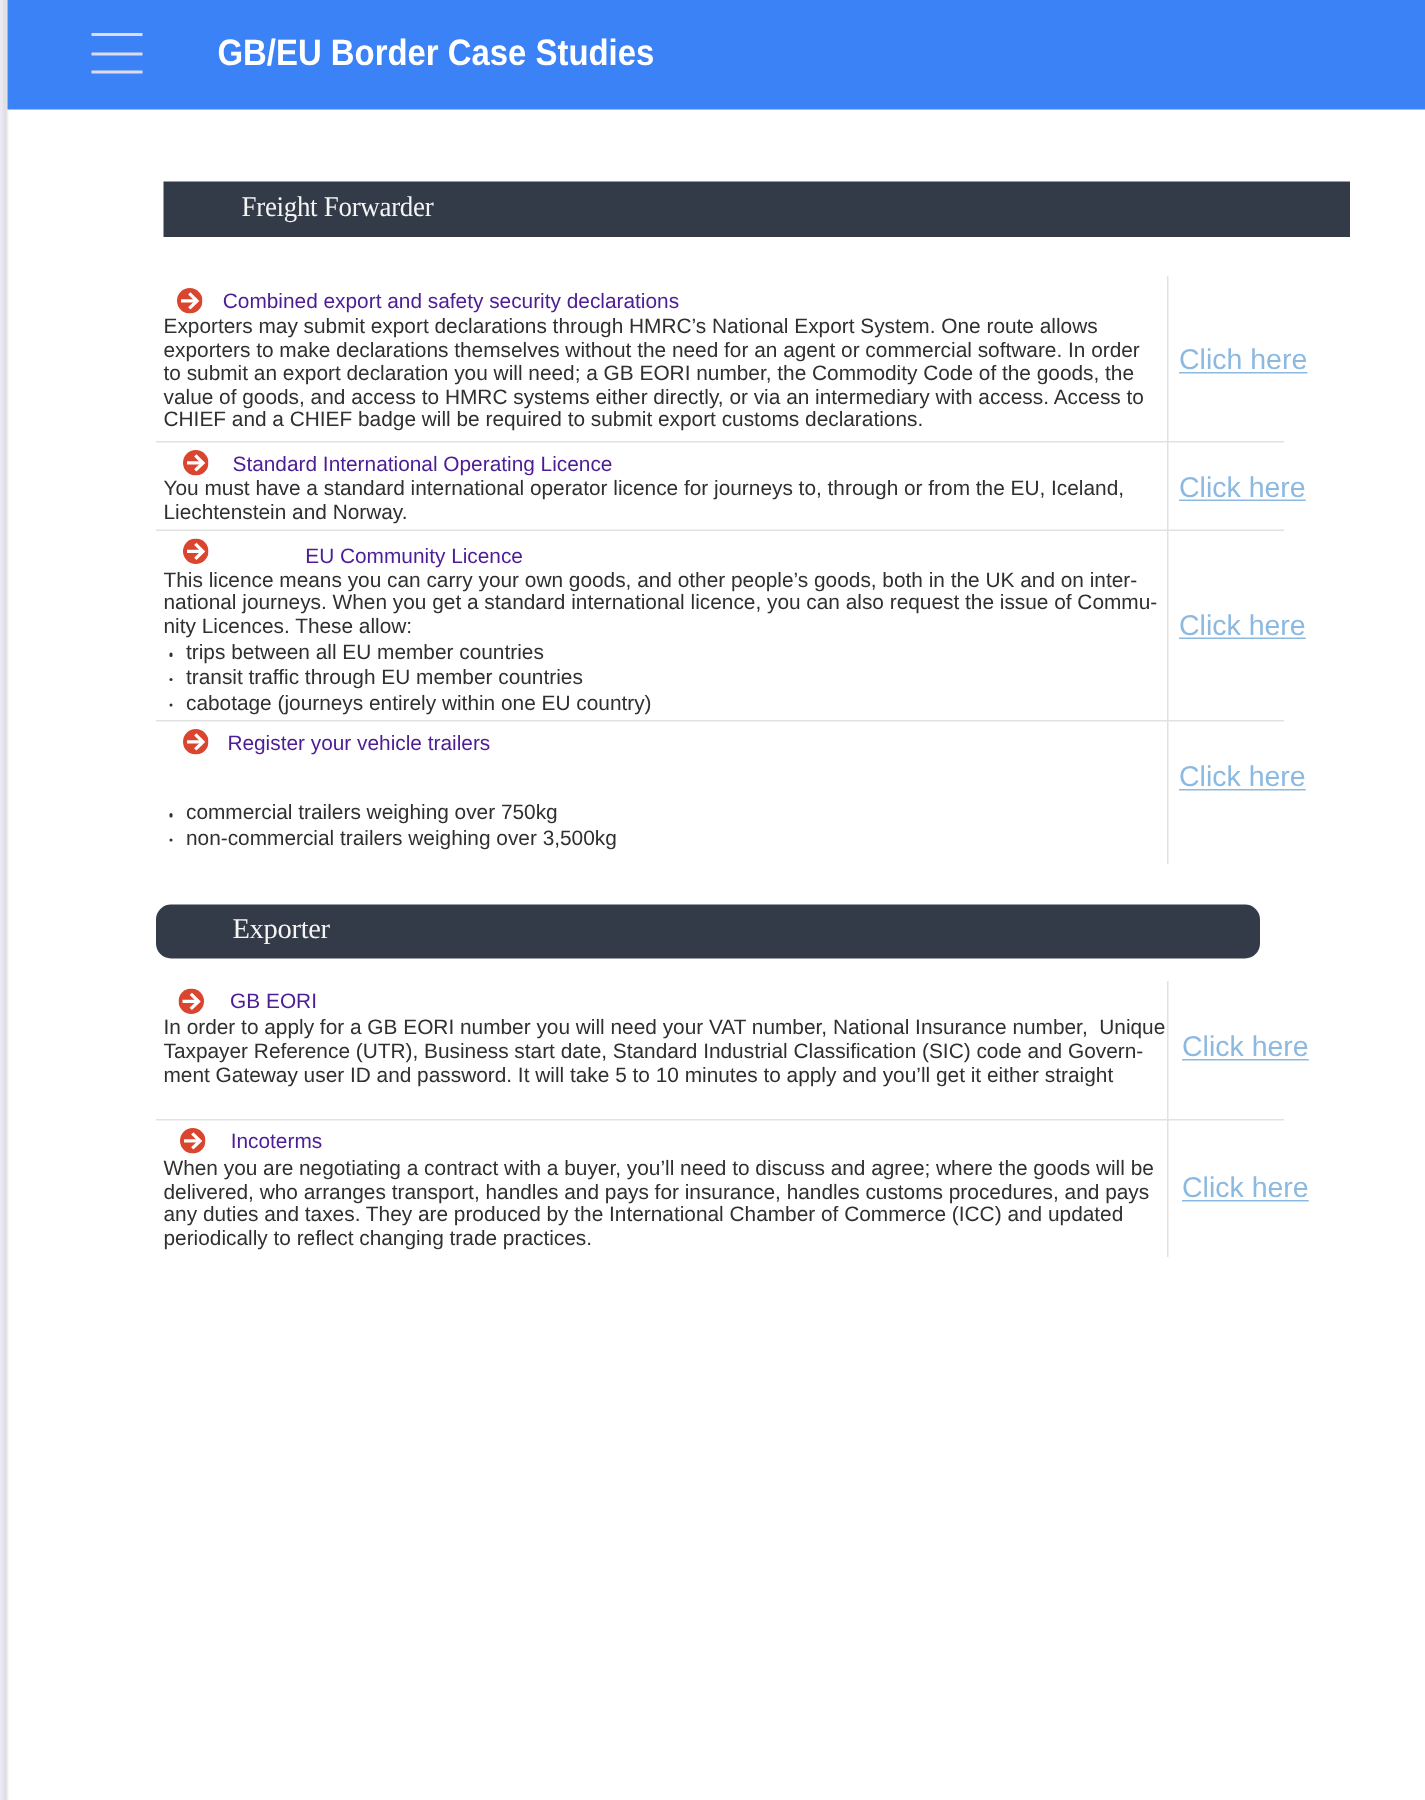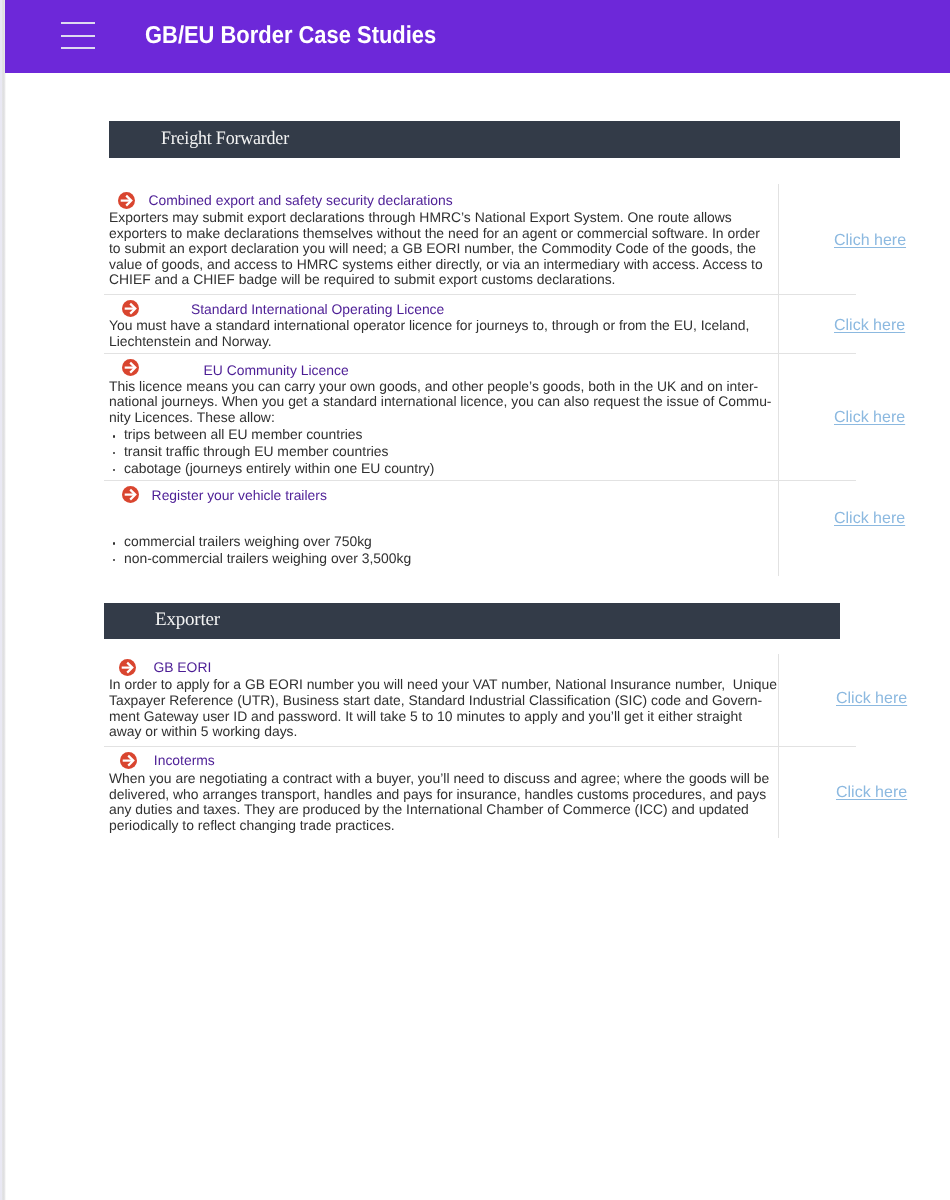--- a/index.html
+++ b/index.html
@@ -5,21 +5,21 @@
   html,body{margin:0;padding:0;}
   body{width:950px;height:1200px;background:#ffffff;-webkit-font-smoothing:antialiased;text-rendering:geometricPrecision;
        font-family:"Liberation Sans",sans-serif;overflow:hidden;}
   .page{position:relative;width:950px;height:1200px;background:#ffffff;overflow:hidden;}
 
   
   .leftstrip{position:absolute;left:0;top:0;width:6px;height:1200px;
               background:linear-gradient(to right,#e9e8f3 0px,#e9e8f3 1.5px,#e4e4e6 2px,#dedee0 4px,#f2f2f2 5.2px,#ffffff 6px);}
 
   
-  .appbar{position:absolute;left:5px;top:0;width:945px;height:73px;background:#6d28d9;}
+  .appbar{position:absolute;left:5px;top:0;width:945px;height:73px;background:#3b82f6;}
   .hamburger{position:absolute;left:56px;top:22.2px;width:33.5px;height:27px;}
   .hamburger i{position:absolute;left:0;width:33.5px;height:2px;background:#dedaf0;display:block;}
   .hamburger i:nth-child(1){top:0px;}
   .hamburger i:nth-child(2){top:12.7px;}
   .hamburger i:nth-child(3){top:24.8px;}
   .apptitle{position:absolute;left:140px;top:20.6px;font-size:24.5px;line-height:30px;
             font-weight:bold;color:#ffffff;white-space:nowrap;
             transform:scaleX(0.895);transform-origin:left top;}
 
   
@@ -33,22 +33,22 @@
   .vr{position:absolute;width:1px;background:#e2e2e2;}
 
   
   .ico{position:absolute;width:17px;height:17px;line-height:0;}
   .rtitle{position:absolute;font-size:13.9px;line-height:16px;color:#4c1d95;white-space:nowrap;}
   .rbody{position:absolute;color:#303030;font-size:13.9px;}
   .rbody .ln{display:block;height:15.6px;line-height:15.6px;white-space:pre;}
   .bul{position:absolute;font-size:13.9px;line-height:15.6px;color:#303030;white-space:nowrap;}
   .bdot{display:inline-block;width:13.2px;height:15.6px;vertical-align:top;position:relative;}
   .bdot::before{content:"";position:absolute;left:2.1px;top:8.4px;width:2.6px;height:2.6px;border-radius:50%;background:#303030;}
-  .lnk{position:absolute;font-size:16px;line-height:16px;color:#8cb9e0;
-       text-decoration:underline;text-underline-offset:2px;white-space:nowrap;cursor:pointer;margin-left:48px;}
+  .lnk{position:absolute;font-size:19px;line-height:16px;color:#8cb9e0;
+       text-decoration:underline;text-underline-offset:2px;white-space:nowrap;cursor:pointer;}
 </style>
 </head>
 <body>
 
 <svg width="0" height="0" style="position:absolute" aria-hidden="true">
   <defs>
     <symbol id="arrow-circle-right" viewBox="0 0 17 17">
       <circle cx="8.5" cy="8.5" r="8.5" fill="#d9452f"></circle>
       <path d="M2.7 8.6 H12.3" stroke="#ffffff" stroke-width="2.2" fill="none"></path>
       <path d="M8.2 3.6 L13.3 8.6 L8.2 13.6" stroke="#ffffff" stroke-width="2.2" fill="none" stroke-linejoin="miter" stroke-miterlimit="4"></path>
@@ -86,21 +86,21 @@
       <div class="ln">CHIEF and a CHIEF badge will be required to submit export customs declarations.</div>
     </div>
   <a class="lnk" style="left:786px;top:233px;" href="#">Clich here</a>
   <div class="hr" style="left:104px;top:294px;width:752px;"></div>
 
   <div class="ico" style="left:122px;top:300px;">
     <svg width="17" height="17">
         <use href="#arrow-circle-right"></use>
       </svg>
   </div>
-  <div class="rtitle" style="left:155px;top:300.9px;margin-left:36px;">Standard International Operating Licence</div>
+  <div class="rtitle" style="left:155px;top:300.9px;">Standard International Operating Licence</div>
   <div class="rbody" style="left:109px;top:318.4px;width:654px;">
       <div class="ln">You must have a standard international operator licence for journeys to, through or from the EU, Iceland,</div>
       <div class="ln">Liechtenstein and Norway.</div>
     </div>
   <a class="lnk" style="left:786px;top:318px;" href="#">Click here</a>
   <div class="hr" style="left:104px;top:353px;width:752px;"></div>
 
   <div class="ico" style="left:122px;top:359px;">
     <svg width="17" height="17">
         <use href="#arrow-circle-right"></use>
@@ -133,35 +133,34 @@
   <div class="bul" style="left:110.8px;top:534px;">
     <span class="bdot"></span><span>commercial trailers weighing over 750kg</span>
   </div>
   <div class="bul" style="left:110.8px;top:550.5px;">
     <span class="bdot"></span><span>non-commercial trailers weighing over 3,500kg</span>
   </div>
   <a class="lnk" style="left:786px;top:511.3px;" href="#">Click here</a>
 
   <div class="vr" style="left:778px;top:184px;height:392px;"></div>
 
-  <div class="secbar" style="left:104px;top:603px;width:736px;height:35.5px;">
+  <div class="secbar" style="left:104px;top:603px;width:736px;height:35.5px;border-radius:10px;">
     <div class="lbl" style="left:51px;top:7.4px;transform:scaleX(1.0);">Exporter</div>
   </div>
 
   <div class="ico" style="left:119px;top:659px;">
     <svg width="17" height="17">
         <use href="#arrow-circle-right"></use>
       </svg>
   </div>
   <div class="rtitle" style="left:153.4px;top:659.3px;">GB EORI</div>
   <div class="rbody" style="left:109px;top:677.4px;width:660px;">
       <div class="ln">In order to apply for a GB EORI number you will need your VAT number, National Insurance number,  Unique</div>
       <div class="ln">Taxpayer Reference (UTR), Business start date, Standard Industrial Classification (SIC) code and Govern-</div>
       <div class="ln">ment Gateway user ID and password. It will take 5 to 10 minutes to apply and you’ll get it either straight</div>
-      <div class="ln">away or within 5 working days.</div>
     </div>
   <a class="lnk" style="left:788px;top:691.3px;" href="#">Click here</a>
   <div class="hr" style="left:104px;top:746px;width:752px;"></div>
 
   <div class="ico" style="left:120px;top:752px;">
     <svg width="17" height="17">
         <use href="#arrow-circle-right"></use>
       </svg>
   </div>
   <div class="rtitle" style="left:153.8px;top:752.1px;">Incoterms</div>

